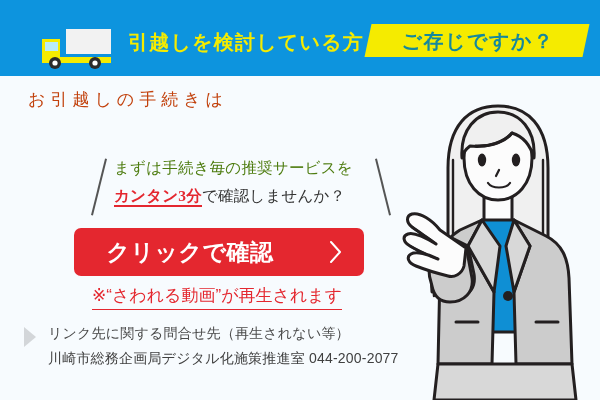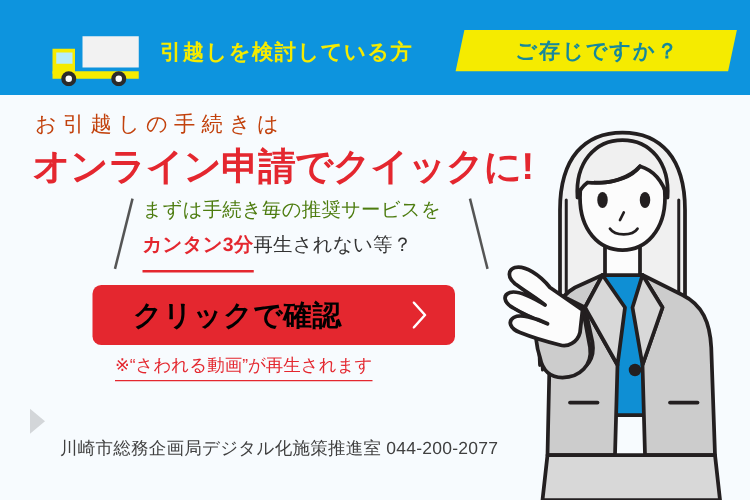--- a/index.html
+++ b/index.html
@@ -37,21 +37,21 @@
     left: 38px;
     top: 27px;
     width: 76px;
     height: 42px;
   }
 
   #header-lead {
     position: absolute;
     left: 128px;
     top: 30px;
-    font-size: 17px;
+    font-size: 20px;
     font-weight: bold;
     color: #f5eb00;
     letter-spacing: 1.2px;
     line-height: 24px;
     white-space: nowrap;
   }
 
   #header-badge {
     position: absolute;
     left: 368px;
@@ -60,21 +60,21 @@
     height: 33px;
     background: #f5eb00;
     transform: skewX(-12deg);
   }
   #header-badge-text {
     position: absolute;
     left: 374px;
     top: 27px;
     width: 208px;
     height: 28px;
-    font-size: 17px;
+    font-size: 20px;
     font-weight: bold;
     color: #15889c;
     letter-spacing: 1.5px;
     text-align: center;
     line-height: 28px;
     white-space: nowrap;
   }
 
   
   #headline-small {
@@ -132,21 +132,22 @@
     top: 30px;
     font-size: 15.5px;
     color: #333;
     letter-spacing: 0.2px;
     white-space: nowrap;
   }
   .hl-red {
     color: #e4272f;
     font-weight: bold;
     border-bottom: 2px solid #e4272f;
-    padding-bottom: 11px;
+    padding-bottom: 1px;
+    font-family: Liberation Serif, serif;
   }
 
   
   #cta-button {
     position: absolute;
     left: 74px;
     top: 228px;
     width: 290px;
     height: 48px;
     background: #e4272f;
@@ -156,37 +157,37 @@
   #cta-label {
     position: absolute;
     left: 0;
     top: 0;
     width: 232px;
     height: 48px;
     line-height: 48px;
     text-align: center;
     font-size: 23px;
     font-weight: bold;
-    color: #000000;
+    color: #ffffff;
     letter-spacing: 0.5px;
   }
   #cta-chevron {
     position: absolute;
     right: 22px;
     top: 13px;
     width: 12px;
     height: 22px;
   }
 
   
   #video-note {
     position: absolute;
     left: 92px;
     top: 284px;
-    font-size: 14px;
+    font-size: 17px;
     color: #e4272f;
     border-bottom: 1.5px solid #e4272f;
     padding-bottom: 2px;
     white-space: nowrap;
   }
 
   
   #contact-marker {
     position: absolute;
     left: 24px;
@@ -248,39 +249,39 @@
       <circle cx="57" cy="36" r="2.6" fill="#ffffff"></circle>
     </svg>
 
     <div id="header-lead">引越しを検討している方</div>
 
     <div id="header-badge"></div>
     <div id="header-badge-text">ご存じですか？</div>
   </div>
 
   <div id="headline-small">お引越しの手続きは</div>
-  <div id="headline-main">オンライン申請でクイックに!</div>
 
   <div id="bracket-block">
     <div class="bracket-line bracket-left"></div>
     <div class="bracket-line bracket-right"></div>
     <div id="bracket-line1">まずは手続き毎の推奨サービスを</div>
-    <div id="bracket-line2"><span class="hl-red">カンタン3分</span><span>再生されない等？</span></div>
+    <div id="bracket-line2"><span class="hl-red">カンタン3分</span><span>で確認しませんか？</span></div>
   </div>
 
   <div id="cta-button">
     <div id="cta-label">クリックで確認</div>
     <svg id="cta-chevron" viewBox="0 0 12 22">
       <path d="M1 1 L10 11 L1 21" fill="none" stroke="#ffffff" stroke-width="2" stroke-linecap="round" stroke-linejoin="round"></path>
     </svg>
   </div>
 
   <div id="video-note">※“さわれる動画”が再生されます</div>
 
   <div id="contact-marker"></div>
+  <div id="contact-line1">リンク先に関する問合せ先（再生されない等）</div>
   <div id="contact-line2">川崎市総務企画局デジタル化施策推進室 044-200-2077</div>
 
   <svg id="person-illustration" viewBox="0 0 204 304">
     <g stroke="#231f20" stroke-width="3" stroke-linejoin="round" stroke-linecap="round" fill="none">
 
       <path d="M52 72 C52 30 72 10 102 10 C132 10 152 30 152 72
                L152 150 C152 160 146 166 138 166
                L66 166 C58 166 52 160 52 150 Z" fill="#f0f0f0" stroke="#231f20"></path>
 
       <path d="M88 96 L88 128 L116 128 L116 96 Z" fill="#fcfcfc"></path>

